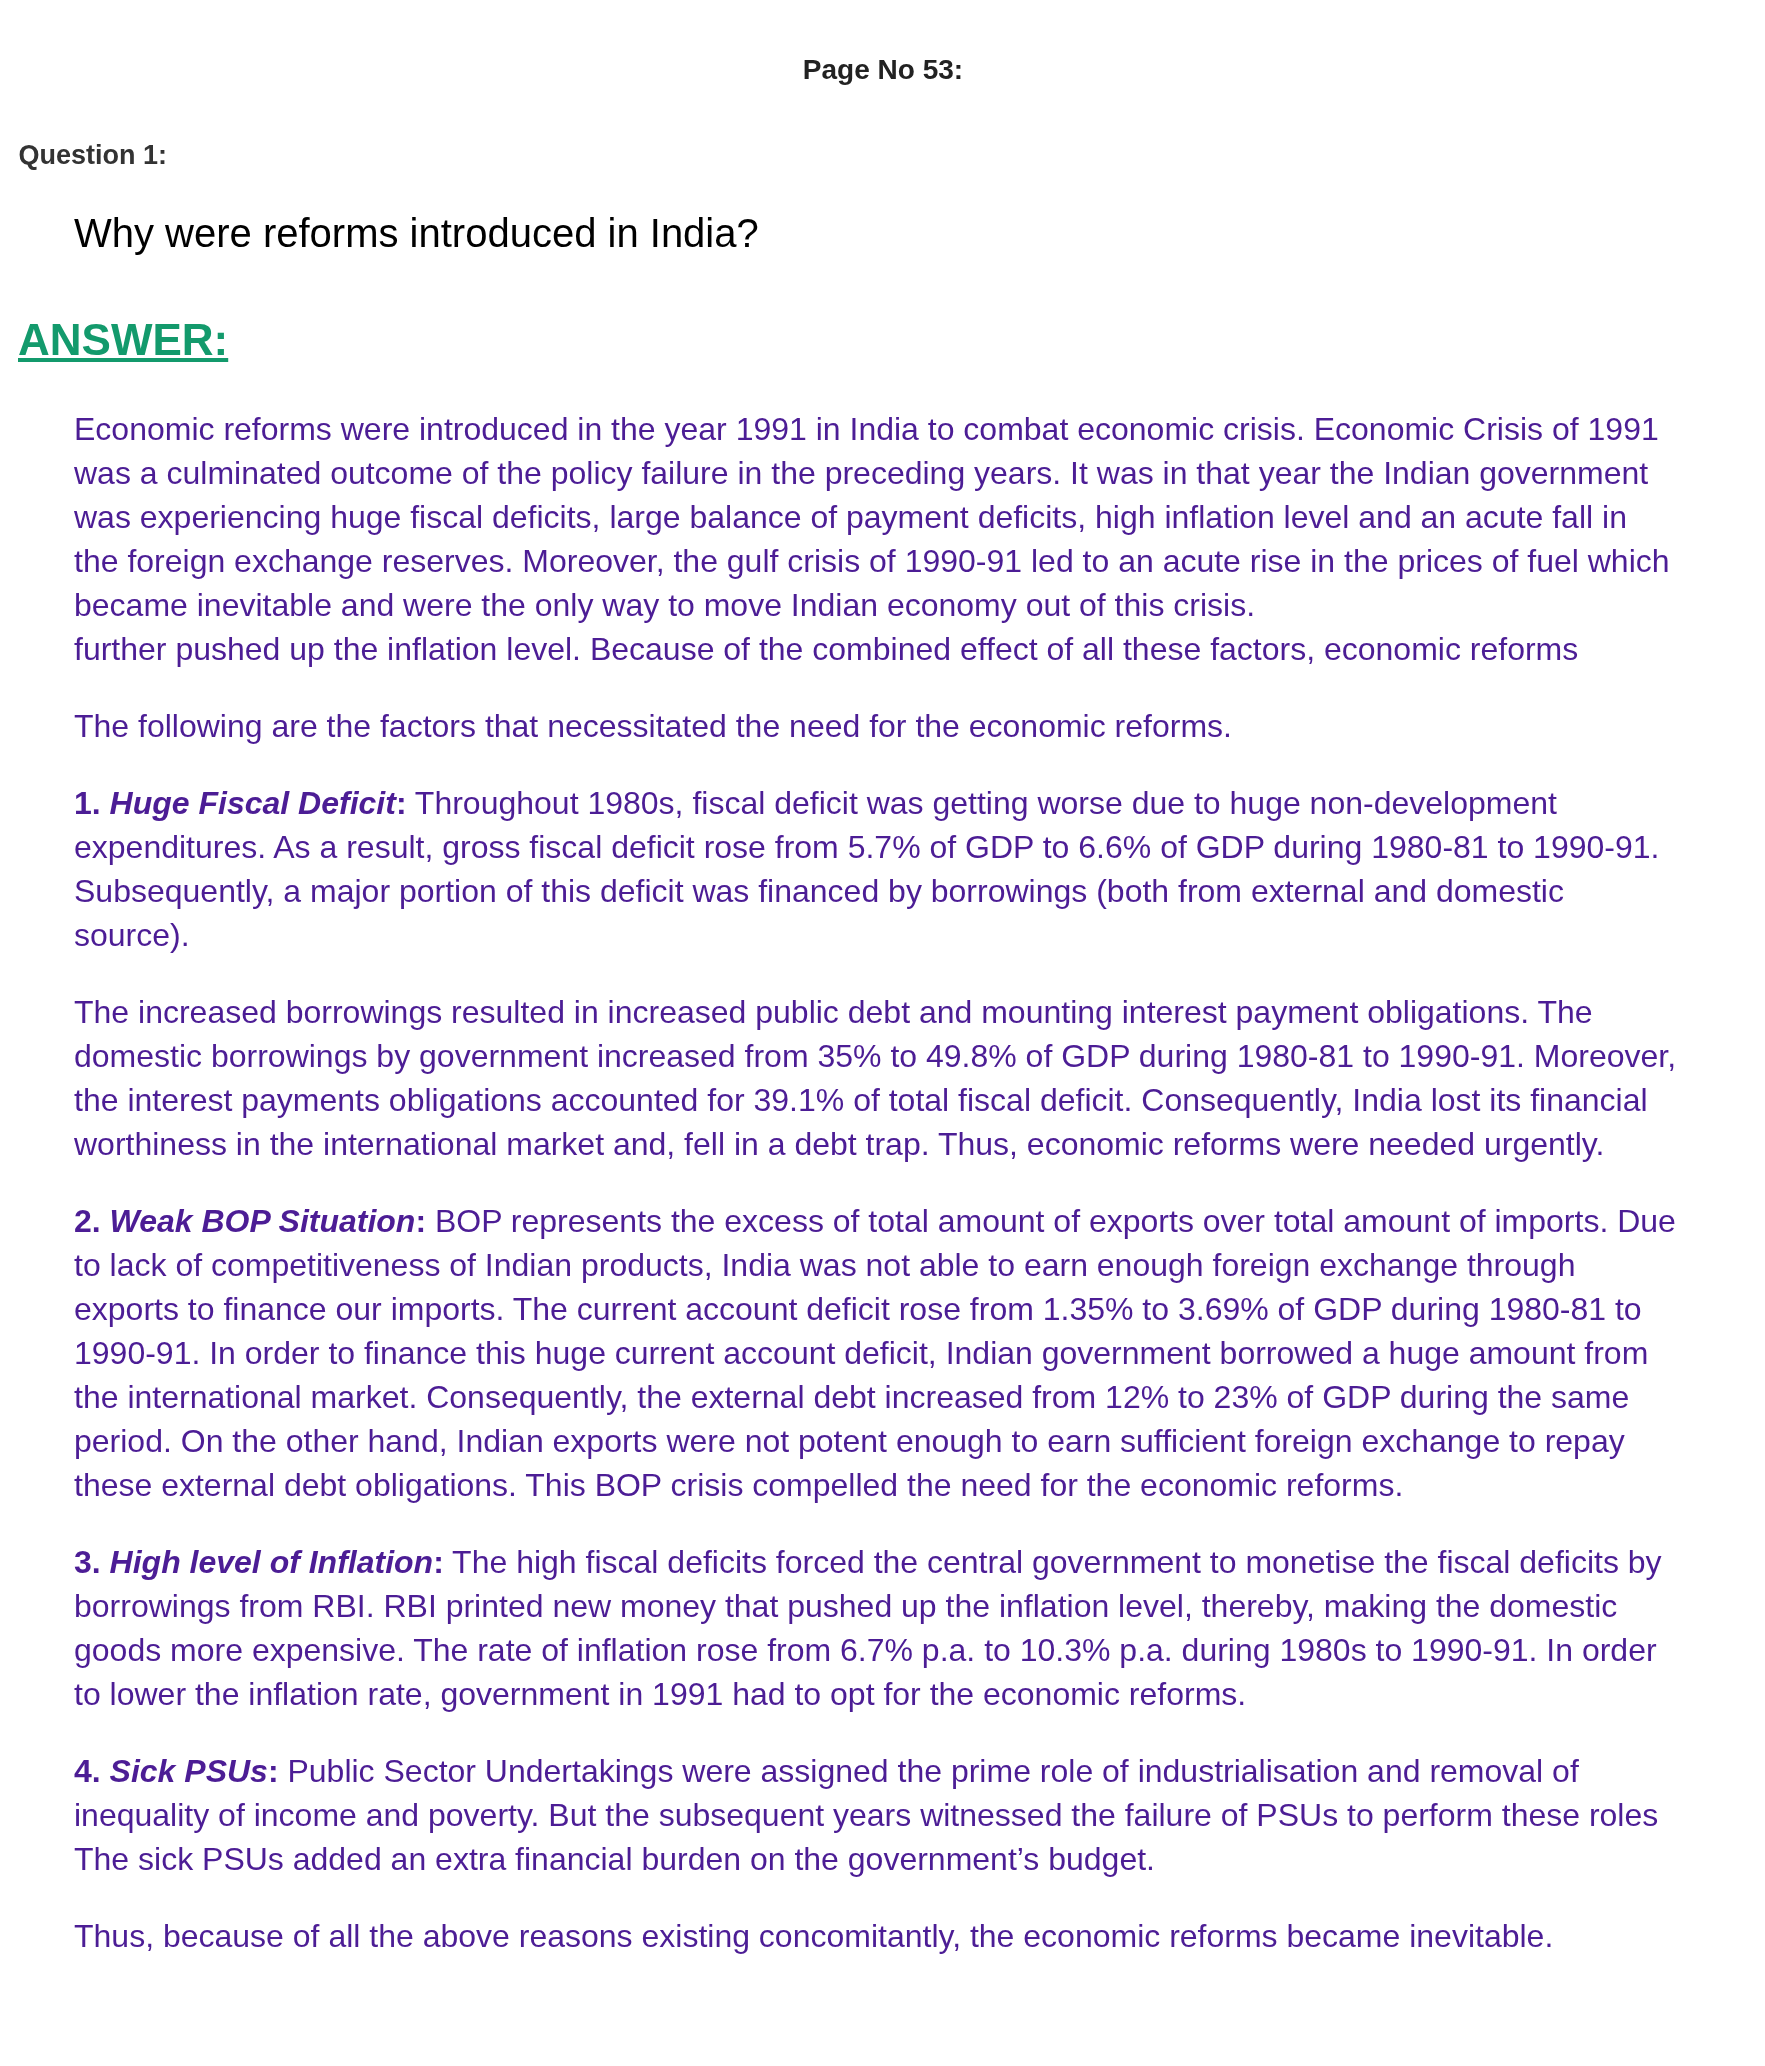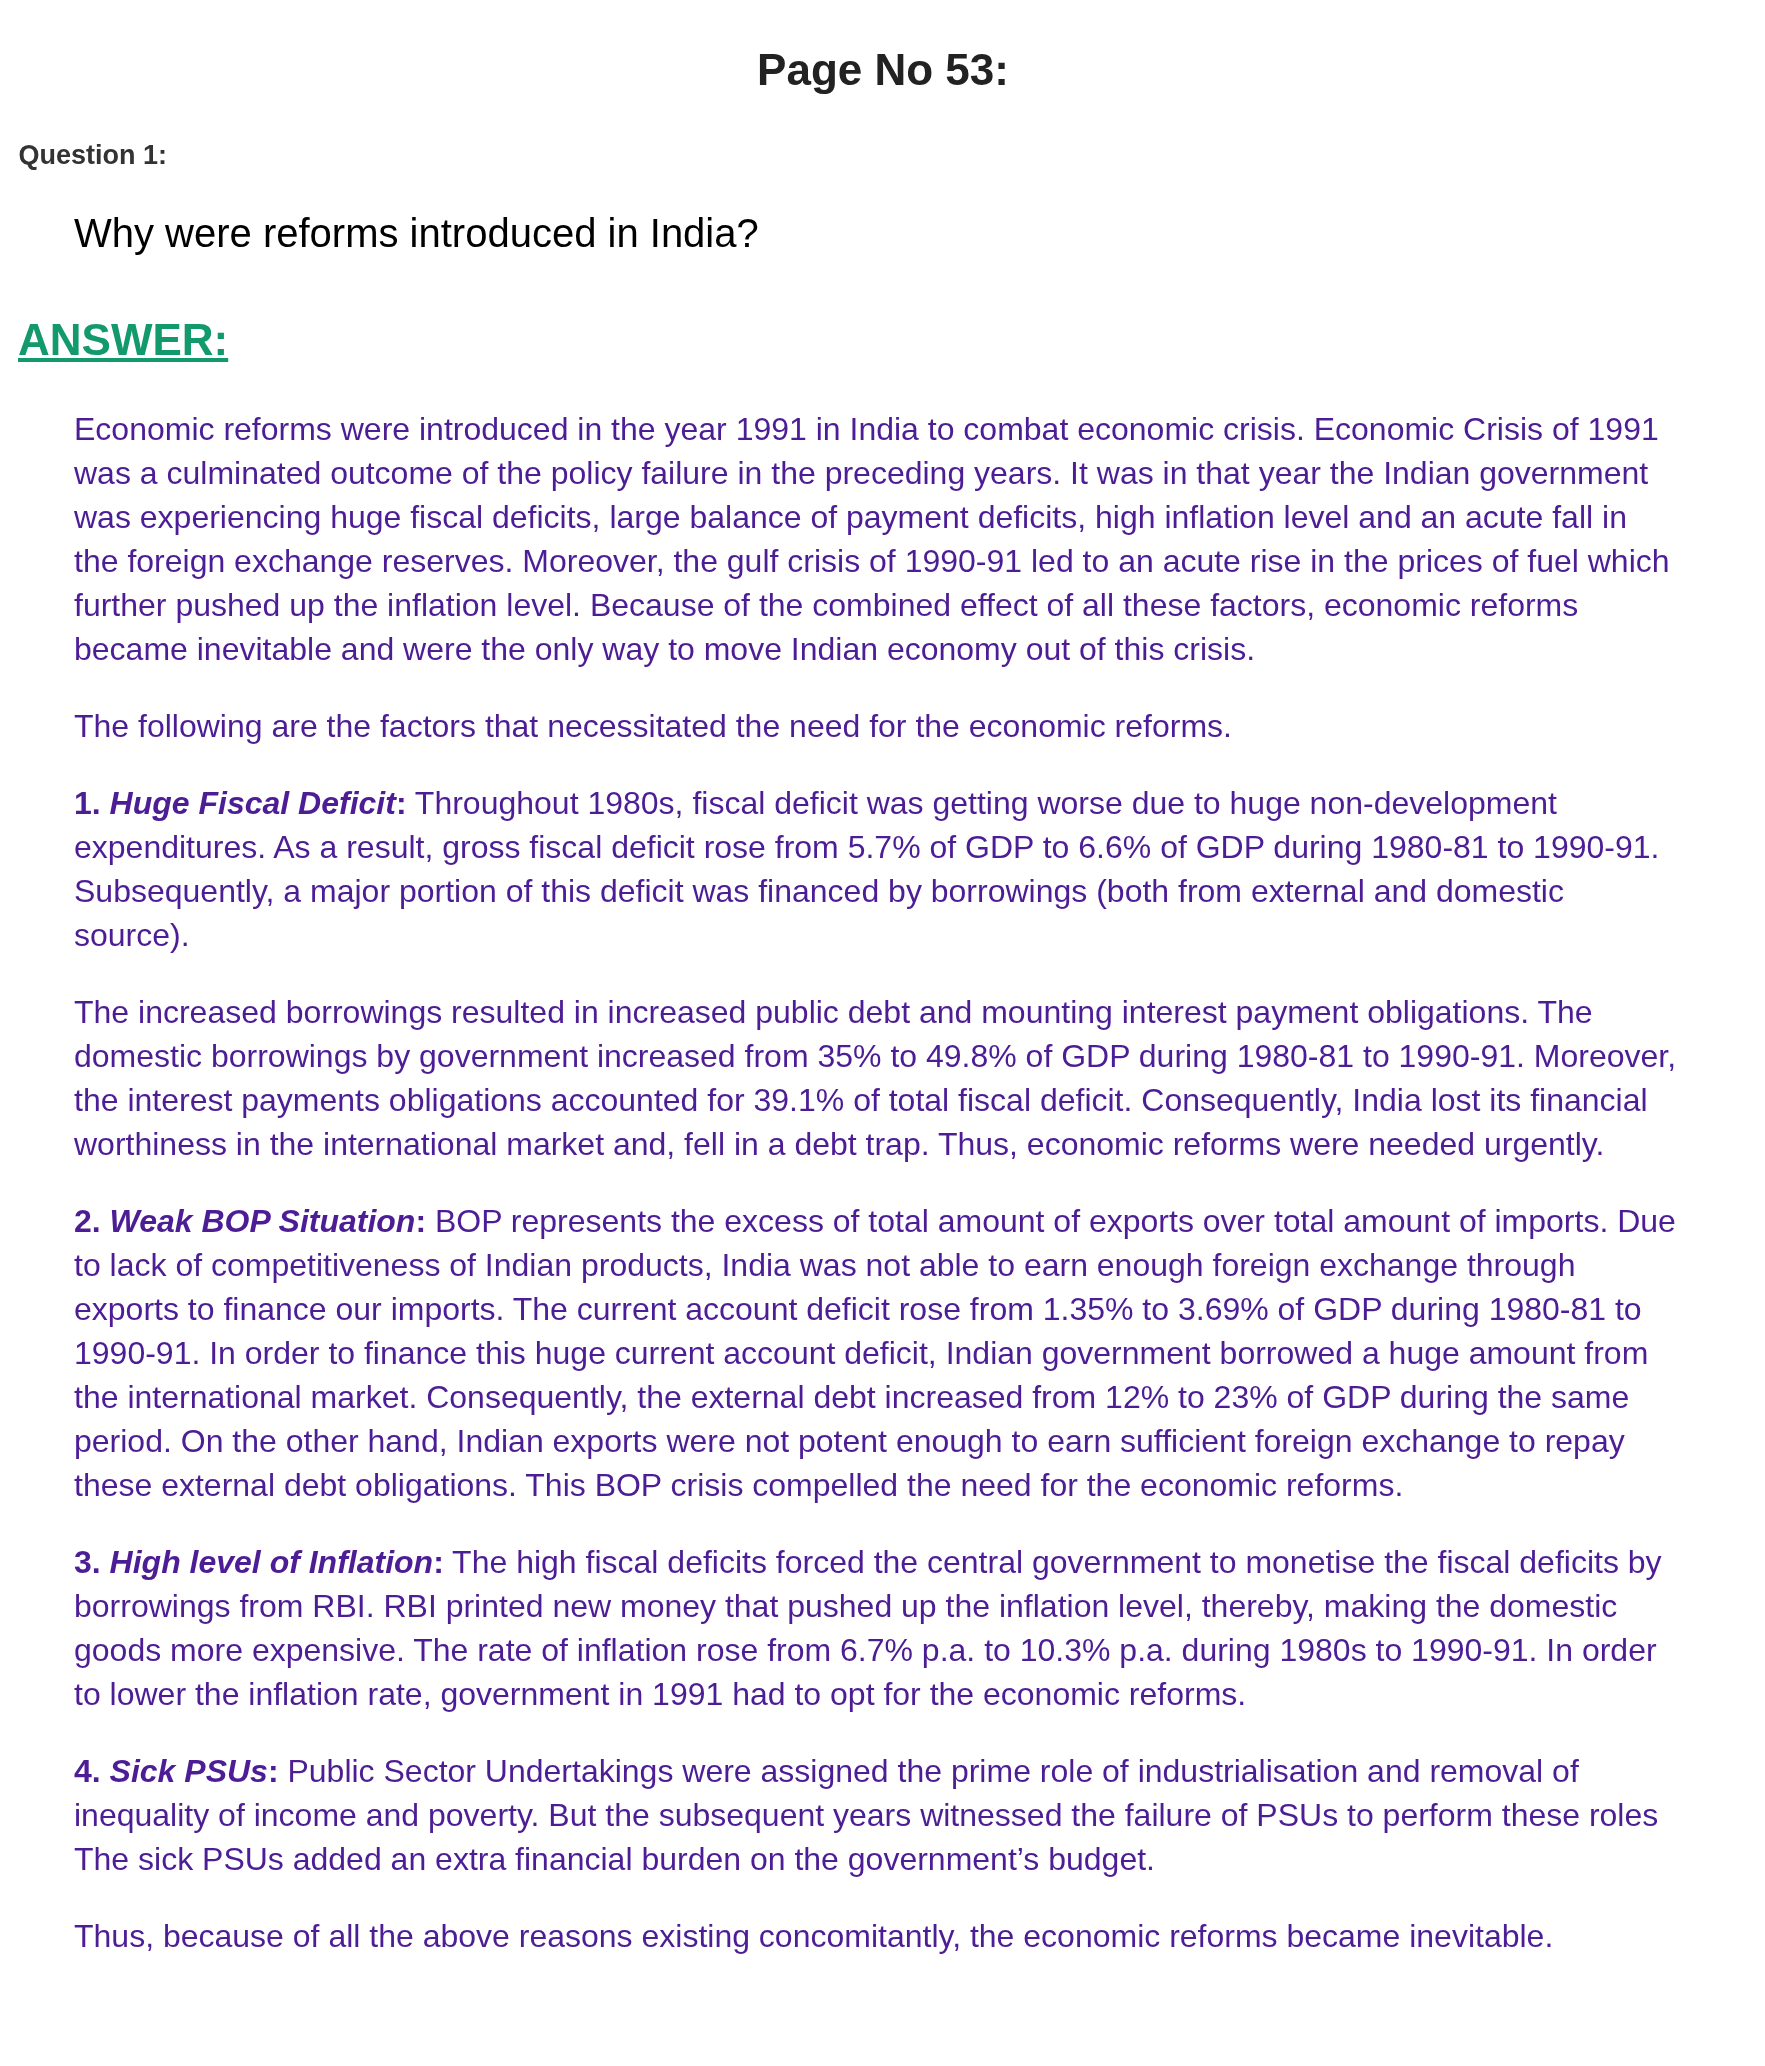--- a/index.html
+++ b/index.html
@@ -14,21 +14,21 @@
     overflow: hidden;
     font-family: "Liberation Sans", sans-serif;
     color: #000000;
   }
   .page-title {
     position: absolute;
     top: 48px;
     left: 0;
     width: 1766px;
     text-align: center;
-    font-size: 44px;
+    font-size: 28px;
     font-weight: bold;
     color: #222222;
     line-height: 43px;
   }
   .question-label {
     position: absolute;
     top: 134px;
     left: 18.5px;
     font-size: 27px;
     font-weight: bold;
@@ -90,22 +90,22 @@
 
 <div class="answer-label" id="answer-label" style="color: rgb(19, 154, 108);">ANSWER:</div>
 
 <div class="answer-body">
 
   <p class="para">
     <span class="line">Economic reforms were introduced in the year 1991 in India to combat economic crisis. Economic Crisis of 1991</span>
     <span class="line">was a culminated outcome of the policy failure in the preceding years. It was in that year the Indian government</span>
     <span class="line">was experiencing huge fiscal deficits, large balance of payment deficits, high inflation level and an acute fall in</span>
     <span class="line">the foreign exchange reserves. Moreover, the gulf crisis of 1990-91 led to an acute rise in the prices of fuel which</span>
+    <span class="line">became inevitable and were the only way to move Indian economy out of this crisis.</span>
     <span class="line">further pushed up the inflation level. Because of the combined effect of all these factors, economic reforms</span>
-    <span class="line">became inevitable and were the only way to move Indian economy out of this crisis.</span>
   </p>
 
   <p class="para">
     <span class="line">The following are the factors that necessitated the need for the economic reforms.</span>
   </p>
 
   <p class="para">
     <span class="line"><span class="item-num">1.</span> <span class="item-head">Huge Fiscal Deficit</span><span class="item-colon">:</span><span> Throughout 1980s, fiscal deficit was getting worse due to huge non-development</span></span>
     <span class="line">expenditures. As a result, gross fiscal deficit rose from 5.7% of GDP to 6.6% of GDP during 1980-81 to 1990-91.</span>
     <span class="line">Subsequently, a major portion of this deficit was financed by borrowings (both from external and domestic</span>

